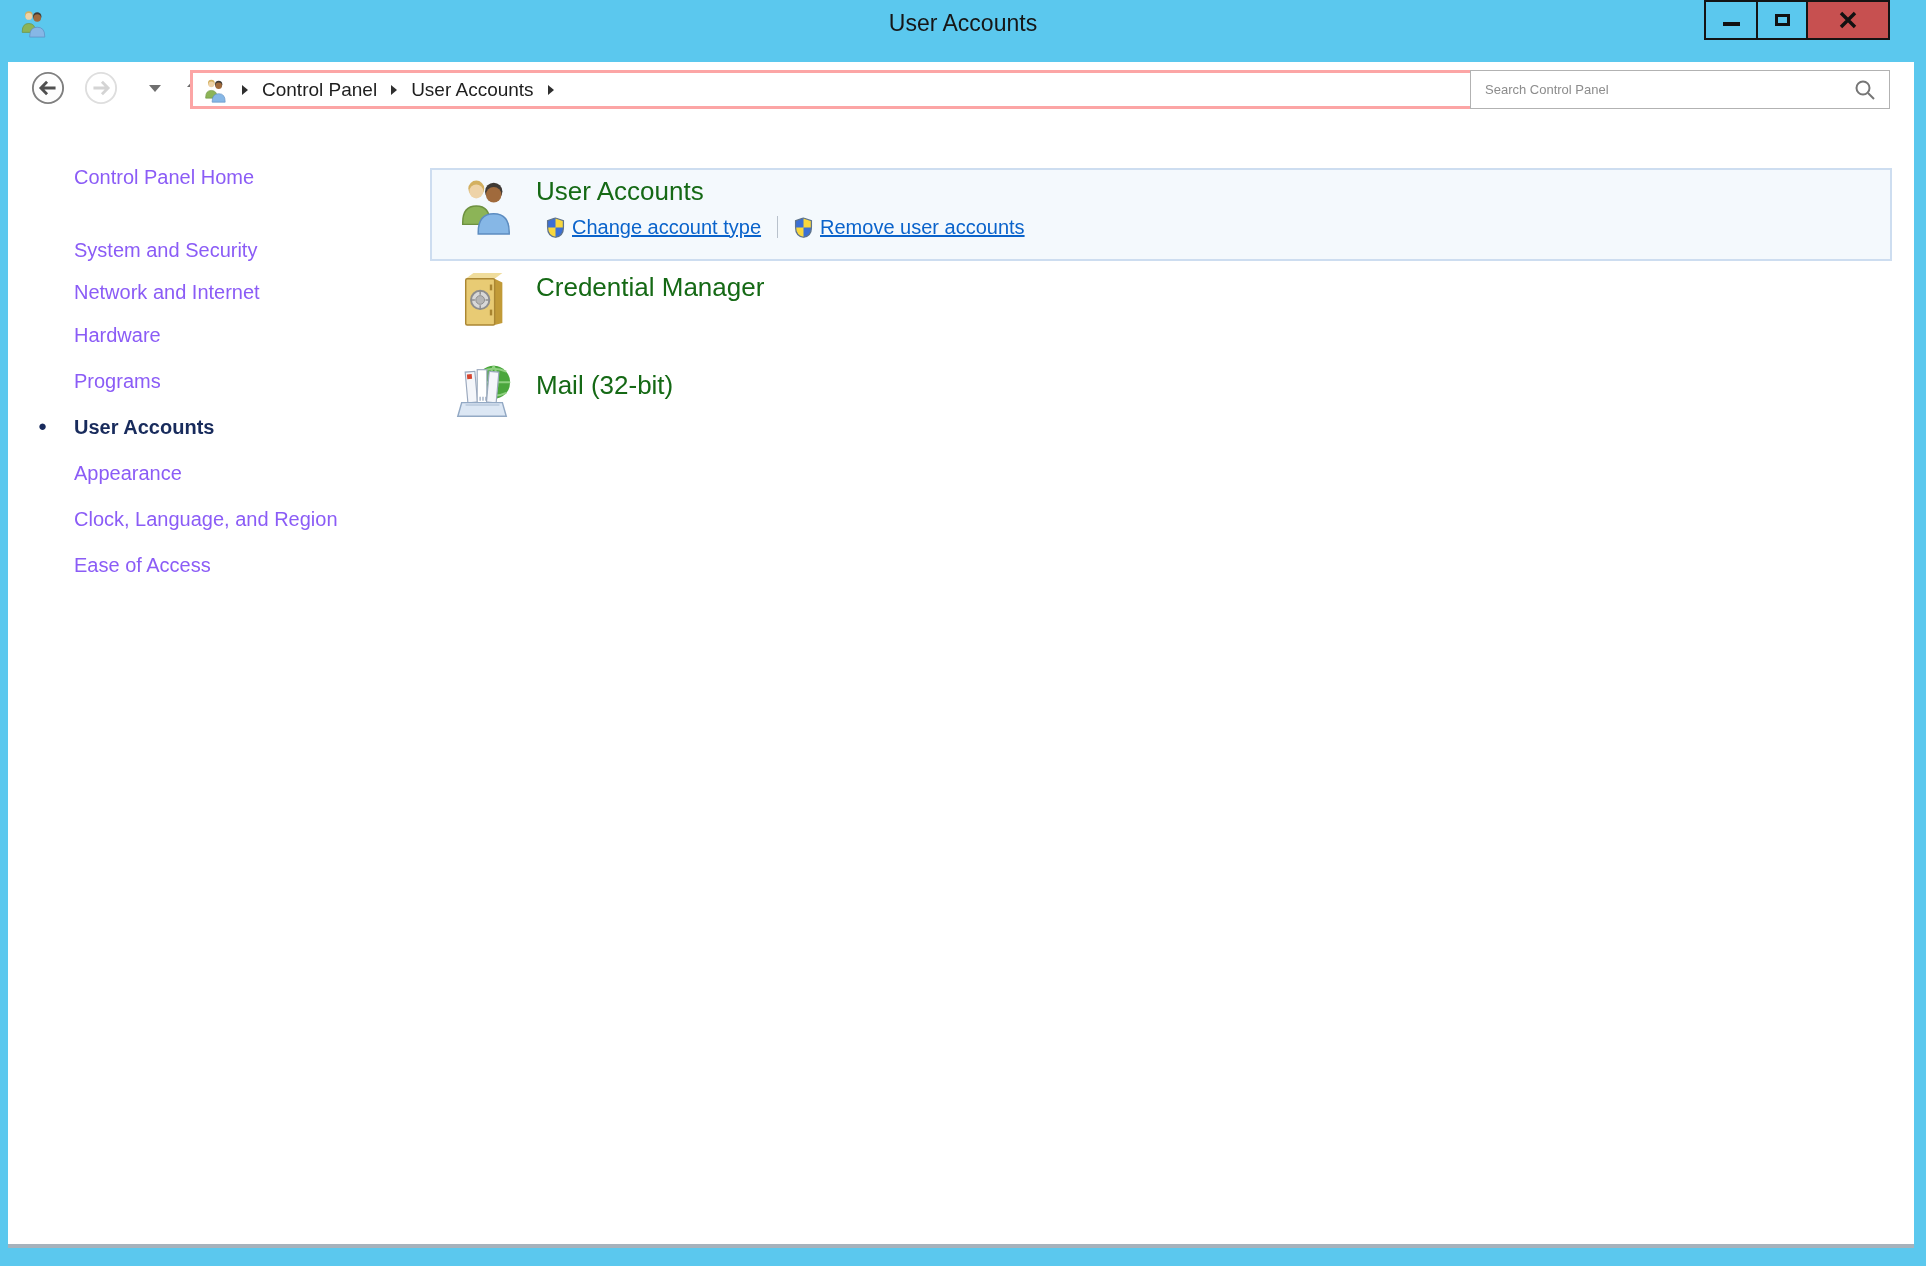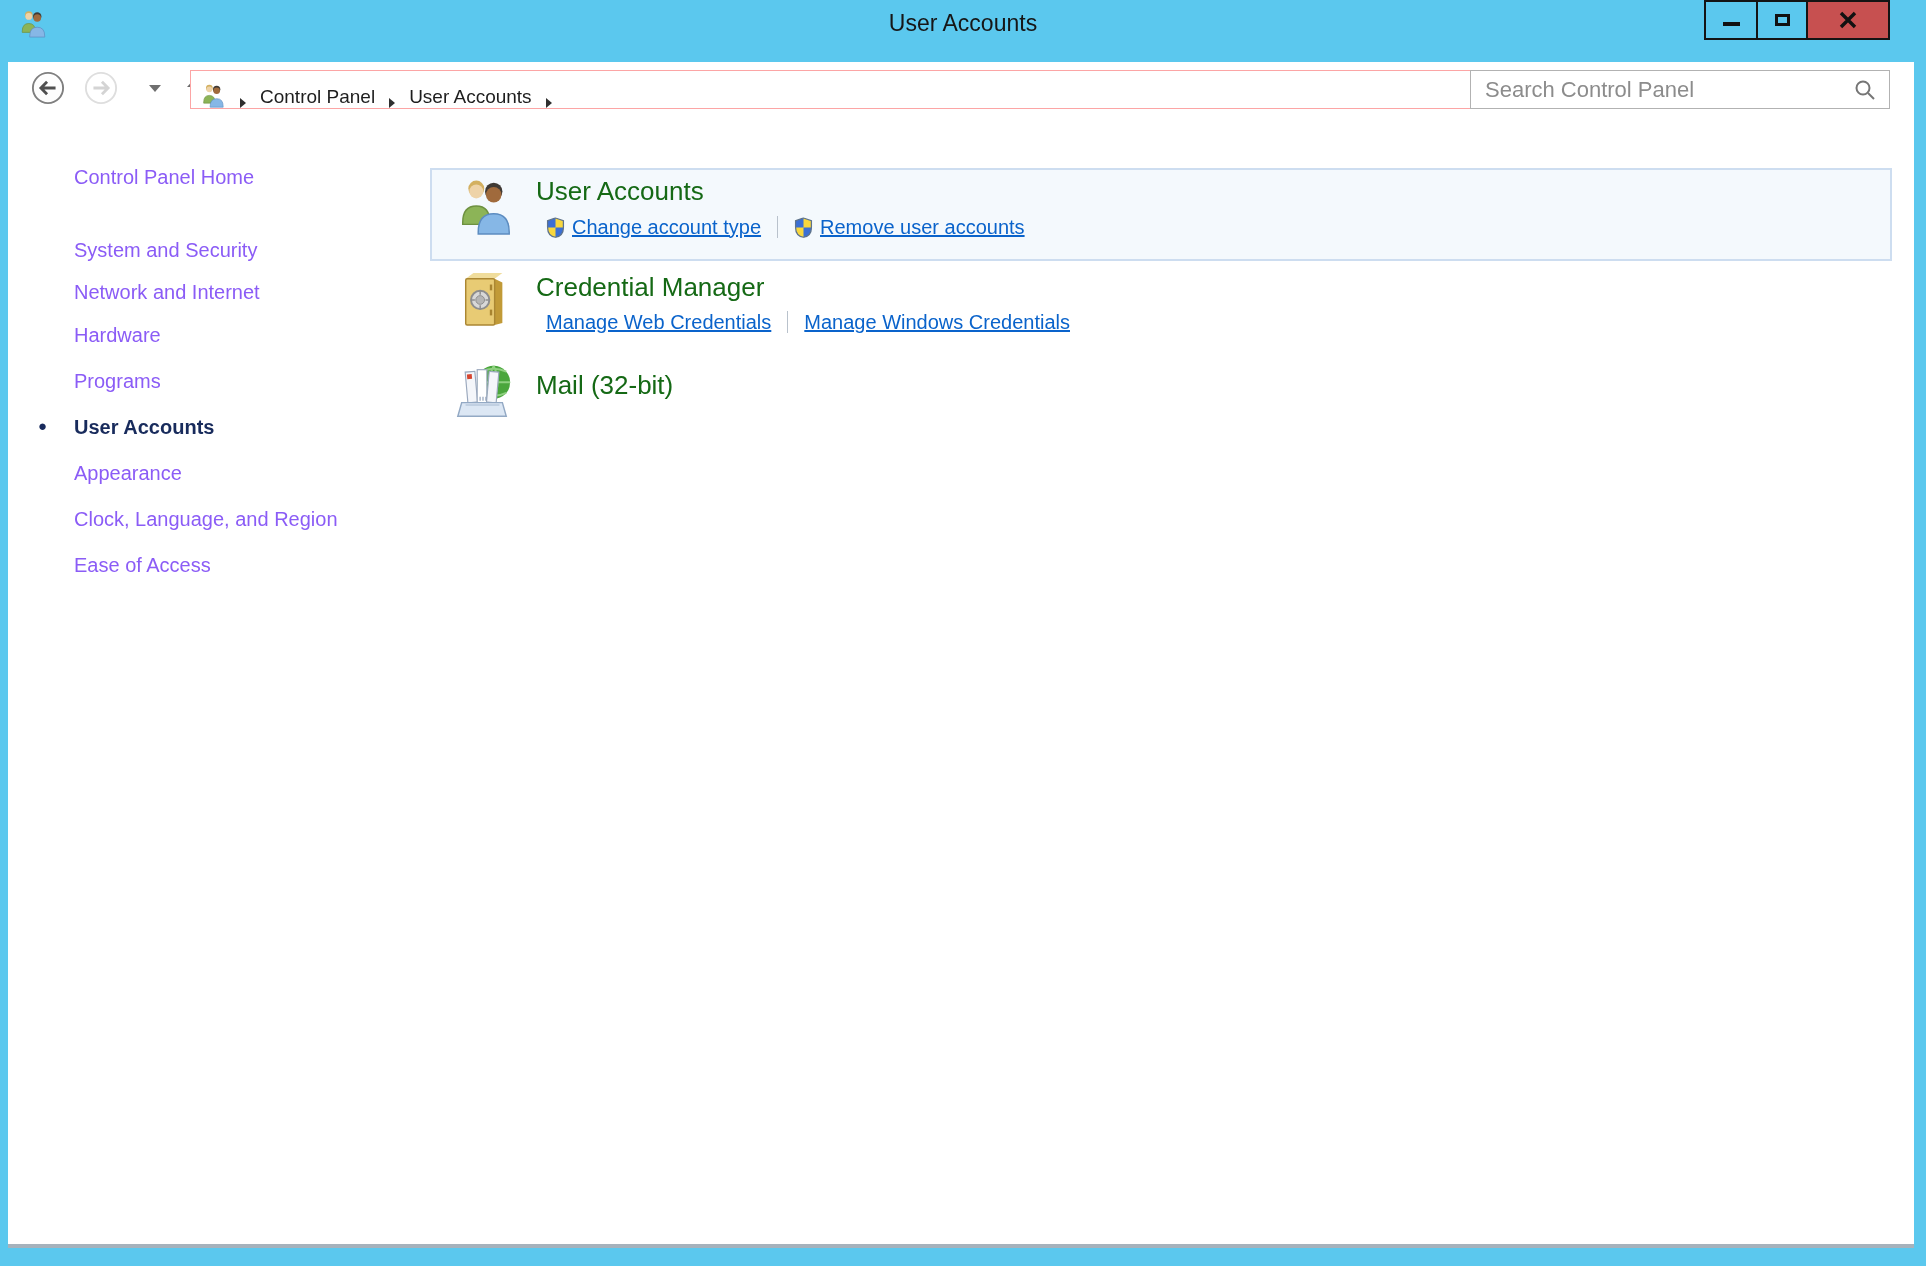--- a/index.html
+++ b/index.html
@@ -27,33 +27,33 @@
             border-bottom:4px solid #a6b2bc; }
 
   
   .navbtn { position:absolute; top:9px; width:34px; height:34px; }
   .hist-chevron { position:absolute; left:141px; top:23px; width:0; height:0;
                   border-left:6px solid transparent; border-right:6px solid transparent;
                   border-top:7px solid #6f6f6f; }
   .upbtn { position:absolute; left:176px; top:12px; width:26px; height:28px; }
 
   .addressbar { position:absolute; left:182px; top:8px; width:1400px; height:39px;
-                border:1px solid #fca5a5; background:#fff; display:flex; align-items:flex-end; }
+                border:3px solid #fca5a5; background:#fff; display:flex; align-items:center; }
   .ab-icon { width:26px; height:26px; margin-left:9px; flex:0 0 auto; }
   .crumb-arrow { width:0; height:0; border-left:6px solid #2f2f2f; border-top:5px solid transparent;
                  border-bottom:5px solid transparent; margin:0 14px; flex:0 0 auto; }
   .crumb { font-size:19px; color:#1e1e1e; white-space:nowrap; cursor:default; }
   .ab-spacer { flex:1 1 auto; }
   .ab-dropdown { width:14px; height:12px; margin-right:26px; flex:0 0 auto; }
   .ab-refresh { width:22px; height:22px; margin-right:14px; flex:0 0 auto; }
 
   .searchbox { position:absolute; left:1462px; top:8px; width:420px; height:39px;
                border:1px solid #b2b2b2; background:#fff; display:flex; align-items:center; }
   .searchbox input { flex:1 1 auto; border:none; outline:none; font-family:"Liberation Sans",sans-serif;
-                     font-size:22px; color:#222; padding-left:14px; background:transparent; }
+                     font-size:13px; color:#222; padding-left:14px; background:transparent; }
   .searchbox input::placeholder { color:#8c8c8c; opacity:1; }
   .search-glyph { width:24px; height:24px; margin-right:12px; flex:0 0 auto; }
 
   
   .side-item { position:absolute; left:66px; font-size:20px; color:#8b5cf6; white-space:nowrap; cursor:pointer; }
   .side-item.active { font-weight:bold; color:#182b5c; }
   .bullet { position:absolute; left:30px; font-size:15px; color:#182b5c; }
 
   
   .hibox { position:absolute; left:422px; top:106px; width:1462px; height:93px;
@@ -200,25 +200,20 @@
       <svg class="shield" viewBox="0 0 24 26">
           <use href="#icon-shield"></use>
         </svg>
       <span class="task-link">Remove user accounts</span>
     </div>
 
     <svg class="sec-icon" style="left:450px; top:206px; width:54px; height:62px">
         <use href="#icon-safe"></use>
       </svg>
     <div class="sec-title" style="top:210px">Credential Manager</div>
-    <div class="links-row" style="top:245px; height:30px">
-      <span class="task-link">Manage Web Credentials</span>
-      <div class="vsep"></div>
-      <span class="task-link">Manage Windows Credentials</span>
-    </div>
 
     <svg class="sec-icon" style="left:444px; top:296px; width:62px; height:66px">
         <use href="#icon-mail"></use>
       </svg>
     <div class="sec-title" style="top:308px">Mail (32-bit)</div>
 
   </div>
 </div>
 
 </body></html>

